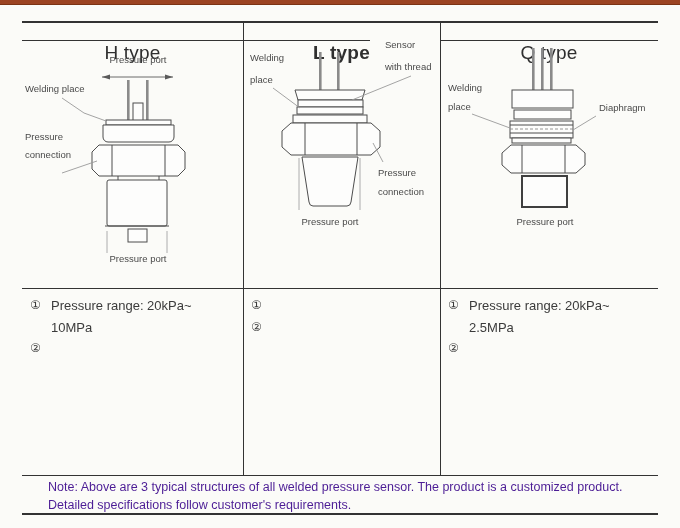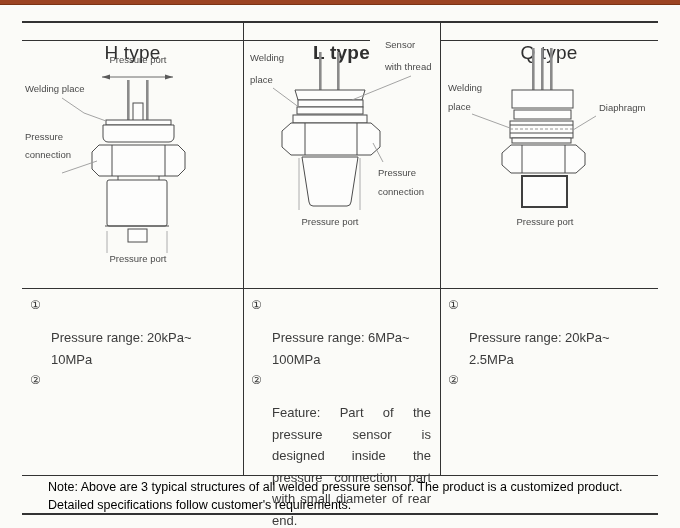--- a/index.html
+++ b/index.html
@@ -16,23 +16,23 @@
   .outline { fill:#fdfdfc; stroke:#4d4d4d; stroke-width:1; }
   .thin { stroke:#4d4d4d; stroke-width:1; fill:none; }
   .leader { stroke:#9a9a9a; stroke-width:0.9; fill:none; }
   .dim { stroke:#5a5a5a; stroke-width:0.9; fill:none; }
   .ext { stroke:#9a9a9a; stroke-width:0.8; fill:none; }
   .pin { fill:#8a8a8a; }
   .arrow { fill:#5a5a5a; }
   .spec-cell { position:absolute; top:268px; height:186px; font-size:13px; line-height:21.5px; padding:6px 9px 0 8px; color:#3b3b3b; }
   .spec-item { display:flex; }
   .marker { width:21px; flex:none; font-size:12px; }
-  .spec-text { flex:1;margin-top:32px; }
+  .spec-text { flex:1; }
   .justify { text-align:justify; }
-  .note { position:absolute; left:26px; top:458px; width:606px; font-size:12.5px; line-height:17.5px; color:#000000; }
+  .note { position:absolute; left:26px; top:458px; width:606px; font-size:12.5px; line-height:17.5px; color:#4c1d95; }
 </style>
 </head>
 <body>
 
 <div class="page">
   <div class="topbar"></div>
 
   <div class="tbl">
 
     <div class="ln" style="left:0;top:0;width:636px;height:2px;"></div>
@@ -156,25 +156,23 @@
         <span class="spec-text"><span>Pressure range: 20kPa~</span><br><span>10MPa</span></span>
       </div>
       <div class="spec-item">
         <span class="marker">②</span>
       </div>
     </div>
 
     <div class="spec-cell" style="left:221px;width:197px;">
       <div class="spec-item">
         <span class="marker">①</span>
-        <span class="spec-text"><span>Pressure range: 6MPa~</span><br><span>100MPa</span></span>
       </div>
       <div class="spec-item">
         <span class="marker">②</span>
-        <span class="spec-text justify">Feature: Part of the pressure sensor is designed inside the pressure connection part with small diameter of rear end.</span>
       </div>
     </div>
 
     <div class="spec-cell" style="left:418px;width:218px;">
       <div class="spec-item">
         <span class="marker">①</span>
         <span class="spec-text"><span>Pressure range: 20kPa~</span><br><span>2.5MPa</span></span>
       </div>
       <div class="spec-item">
         <span class="marker">②</span>

